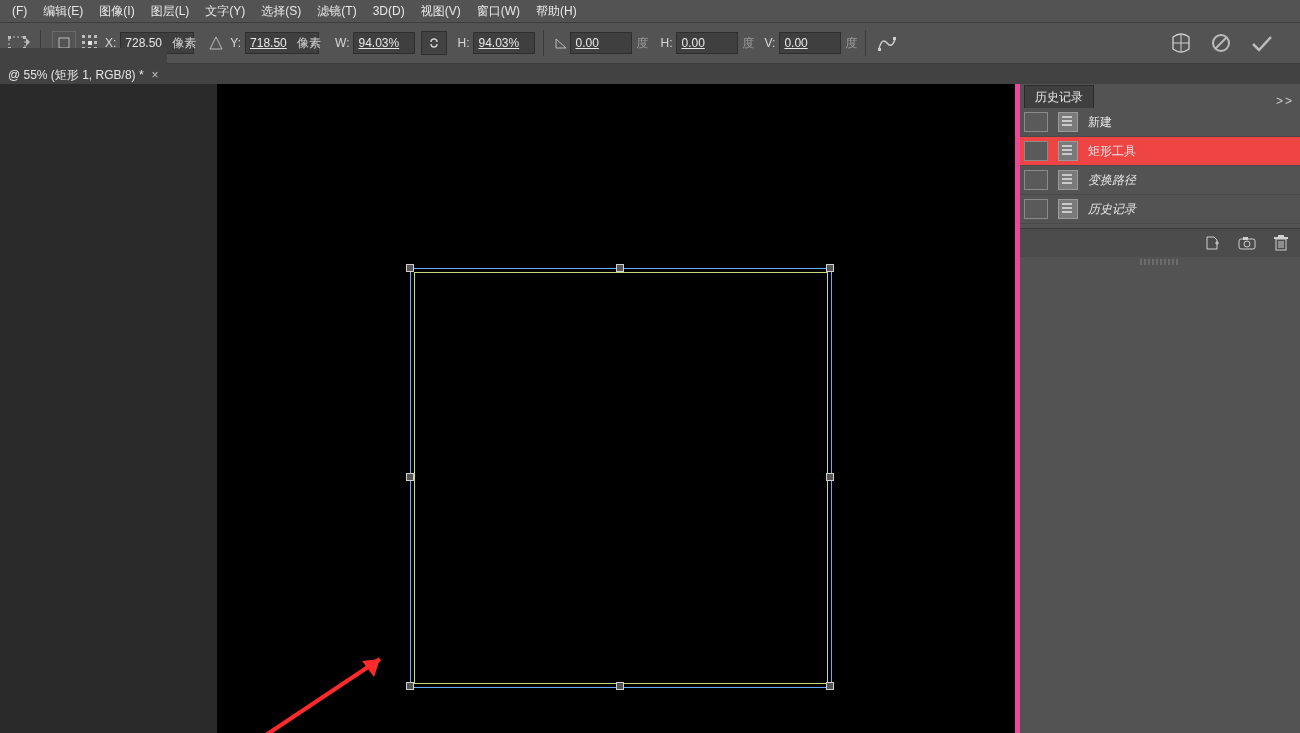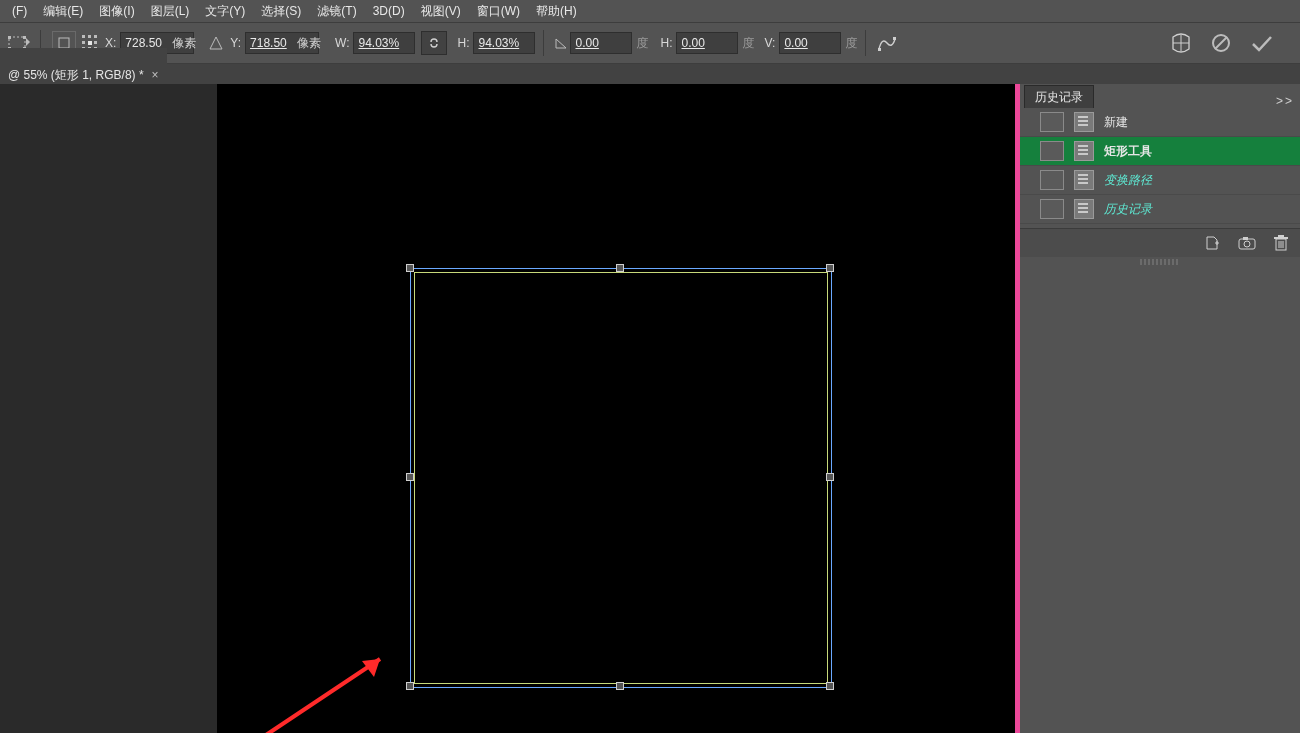--- a/index.html
+++ b/index.html
@@ -31,27 +31,27 @@
   .tbox.inner{border:1px solid #c7d97a;}
   .handle{position:absolute;width:8px;height:8px;background:#555;border:1px solid #cfcfcf;box-sizing:border-box;}
   
   .arrow{position:absolute;pointer-events:none;}
   
   .panelcol{flex:1;background:#535353;border-left:5px solid #ec4899;position:relative;}
   .panel-tabrow{height:24px;display:flex;align-items:flex-end;background:#535353;padding-left:4px;}
   .panel-tab{height:22px;line-height:22px;padding:0 10px;background:#3f3f3f;border:1px solid #2a2a2a;border-bottom:none;color:#e6e6e6;}
   .panel-menu{margin-left:auto;margin-right:6px;color:#cfcfcf;letter-spacing:2px;}
   .panel-body{background:#535353;}
-  .hist-item{height:28px;display:flex;align-items:center;padding-left:20px;gap:10px;border-bottom:1px solid #4a4a4a;}
+  .hist-item{height:28px;display:flex;align-items:center;padding-left:4px;gap:10px;border-bottom:1px solid #4a4a4a;}
   .hist-item .thumb{width:22px;height:18px;border:1px solid #8a8a8a;background:#5a5a5a;}
   .hist-item .doc{width:18px;height:18px;background:#7a7a7a;border:1px solid #9a9a9a;position:relative;}
   .hist-item .doc:before{content:"";position:absolute;left:3px;top:3px;width:10px;height:2px;background:#c9c9c9;box-shadow:0 4px 0 #c9c9c9,0 8px 0 #c9c9c9;}
   .hist-item span.lbl2{color:#e6e6e6;}
-  .hist-item.selected{background:#15803d;font-weight:bold;}
-  .hist-item.dimmed span.lbl2{color:#5eead4;font-style:italic;}
+  .hist-item.selected{background:#ef4444;}
+  .hist-item.dimmed span.lbl2{color:#e5e5e5;font-style:italic;}
   .panel-footer{height:28px;display:flex;align-items:center;justify-content:flex-end;gap:18px;padding-right:12px;border-top:1px solid #3b3b3b;background:#4c4c4c;margin-top:4px;}
   .panel-footer svg{display:block;}
   .gripper{height:6px;background:repeating-linear-gradient(90deg,#6b6b6b 0 2px,#535353 2px 4px);margin:2px 120px 0 120px;}
 </style>
 </head>
 <body>
 
 <div class="menubar">
   <span>(F)</span>
   <span>编辑(E)</span>

